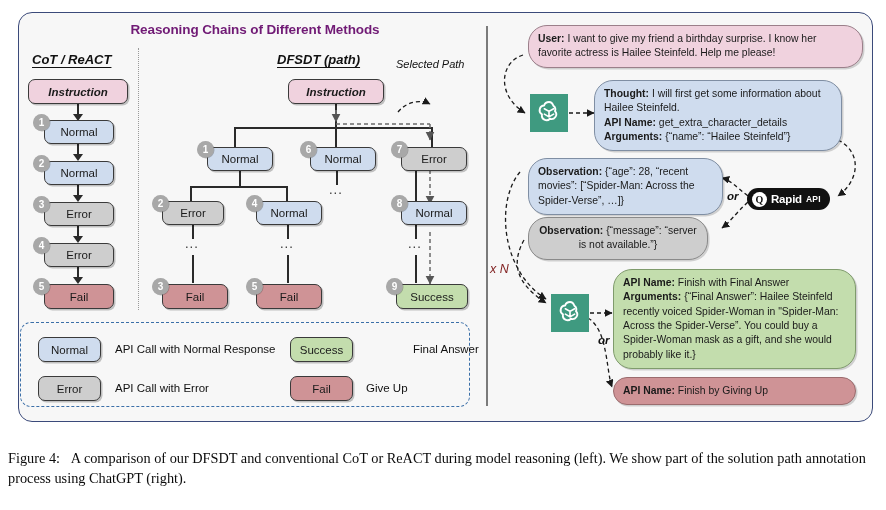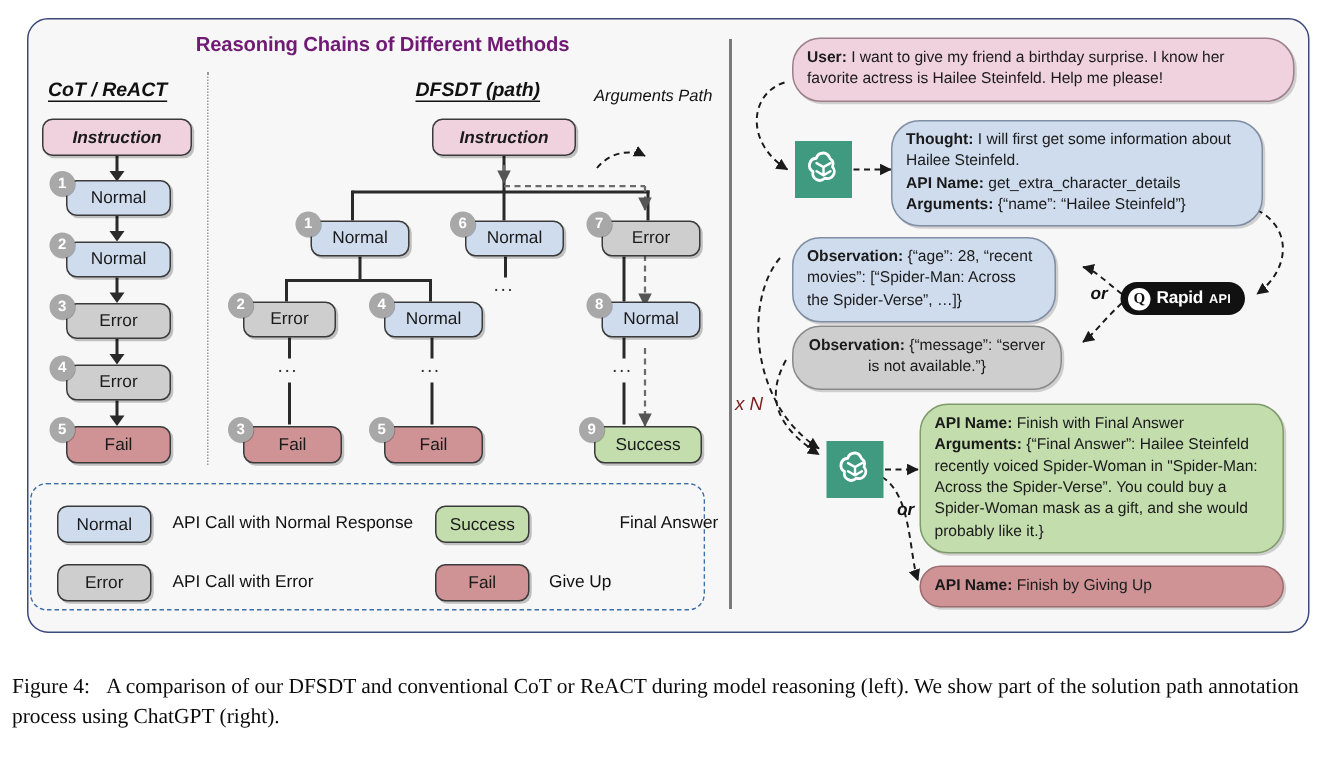--- a/index.html
+++ b/index.html
@@ -322,21 +322,21 @@
   <div class="node error" style="left:44px; top:243px; width:70px; height:24px;">Error</div>
 
   <div class="vline" style="left:77px; top:267px; height:13px;"></div>
   <div class="arrowhead" style="left:73px; top:277px;"></div>
 
   <div class="badge" style="left:33px; top:278px;">5</div>
   <div class="node fail" style="left:44px; top:284px; width:70px; height:25px;">Fail</div>
 
   <div class="node instruction" style="left:288px; top:79px; width:96px; height:25px;">Instruction</div>
 
-  <div class="selected-path-label" style="left:396px; top:58px;">Arguments Path</div>
+  <div class="selected-path-label" style="left:396px; top:58px;">Selected Path</div>
 
   <div class="vline" style="left:335px; top:104px; height:24px;"></div>
   <div class="hline" style="left:235px; top:127px; width:198px;"></div>
   <div class="vline" style="left:234px; top:127px; height:20px;"></div>
   <div class="vline" style="left:335px; top:127px; height:20px;"></div>
   <div class="vline" style="left:431px; top:127px; height:20px;"></div>
 
   <div class="badge" style="left:197px; top:141px;">1</div>
   <div class="node normal" style="left:207px; top:147px; width:66px; height:24px;">Normal</div>
 
@@ -409,21 +409,21 @@
       <path d="M8.3 8.6 L12 10.7 L15.7 8.6 M12 10.7 L12 15.1 M8.3 12.9 L12 15.1 L15.7 12.9" fill="none" stroke="#ffffff" stroke-width="1.3" stroke-linecap="round"></path>
     </svg>
   </div>
 
   <div class="bubble thought" style="left:594px; top:80px; width:248px;">
     <b>Thought:</b><span> I will first get some information about Hailee Steinfeld.</span><br>
     <b>API Name:</b><span> get_extra_character_details</span><br>
     <b>Arguments:</b><span> {“name”: “Hailee Steinfeld”}</span>
   </div>
 
-  <div class="bubble obs-ok" style="left:528px; top:158px; width:176px;">
+  <div class="bubble obs-ok" style="left:528px; top:158px; width:195px;">
     <b>Observation:</b><span> {“age”: 28, “recent movies”: [“Spider-Man: Across the Spider-Verse”, …]}</span>
   </div>
 
   <div class="bubble obs-err" style="left:528px; top:217px; width:180px;">
     <b>Observation:</b><span> {“message”: “server is not available.”}</span>
   </div>
 
   <div class="rapidapi" style="left:747px; top:188px;">
     <span class="ra-mark">Q</span>
     <span class="ra-name">Rapid</span>

